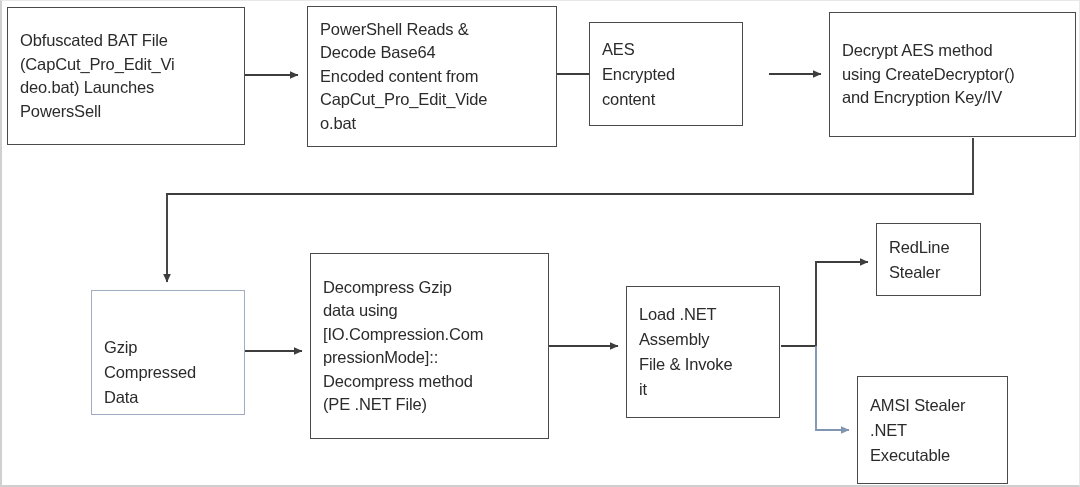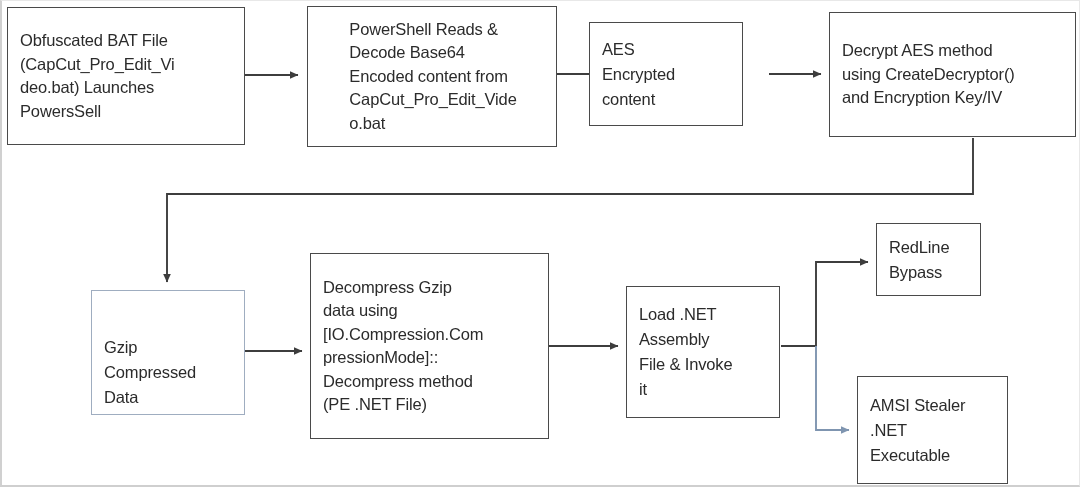--- a/index.html
+++ b/index.html
@@ -46,21 +46,21 @@
   }
   .node .txt {
     font-size: 16.5px;
     line-height: 23.5px;
     color: #2b2b2b;
     letter-spacing: -0.15px;
     white-space: pre-line;
     word-break: break-word;
   }
   .node.n1 { left: 5px;   top: 6px;   width: 238px; height: 138px; }
-  .node.n2 { left: 305px; top: 5px;   width: 250px; height: 141px; justify-content: center; }
+  .node.n2 { left: 305px; top: 5px;   width: 250px; height: 141px; }
   .node.n3 { left: 587px; top: 21px;  width: 154px; height: 104px; }
   .node.n4 { left: 827px; top: 11px;  width: 247px; height: 125px; }
   .node.n5 { left: 89px;  top: 289px; width: 154px; height: 125px; align-items: flex-end; }
   .node.n6 { left: 308px; top: 252px; width: 239px; height: 186px; }
   .node.n7 { left: 624px; top: 277px; width: 154px; height: 132px; margin-top: 8px; }
   .node.n8 { left: 874px; top: 222px; width: 105px; height: 73px; }
   .node.n9 { left: 855px; top: 375px; width: 151px; height: 108px; }
   .node.n3 .txt, .node.n5 .txt, .node.n7 .txt, .node.n8 .txt, .node.n9 .txt {
     line-height: 25px;
   }
@@ -139,21 +139,21 @@
 
   <div class="node n7">
     <span class="txt">Load .NET
 Assembly
 File &amp; Invoke
 it</span>
   </div>
 
   <div class="node n8">
     <span class="txt">RedLine
-Bypass</span>
+Stealer</span>
   </div>
 
   <div class="node n9">
     <span class="txt">AMSI Stealer
 .NET
 Executable</span>
   </div>
 
 </div>
 

